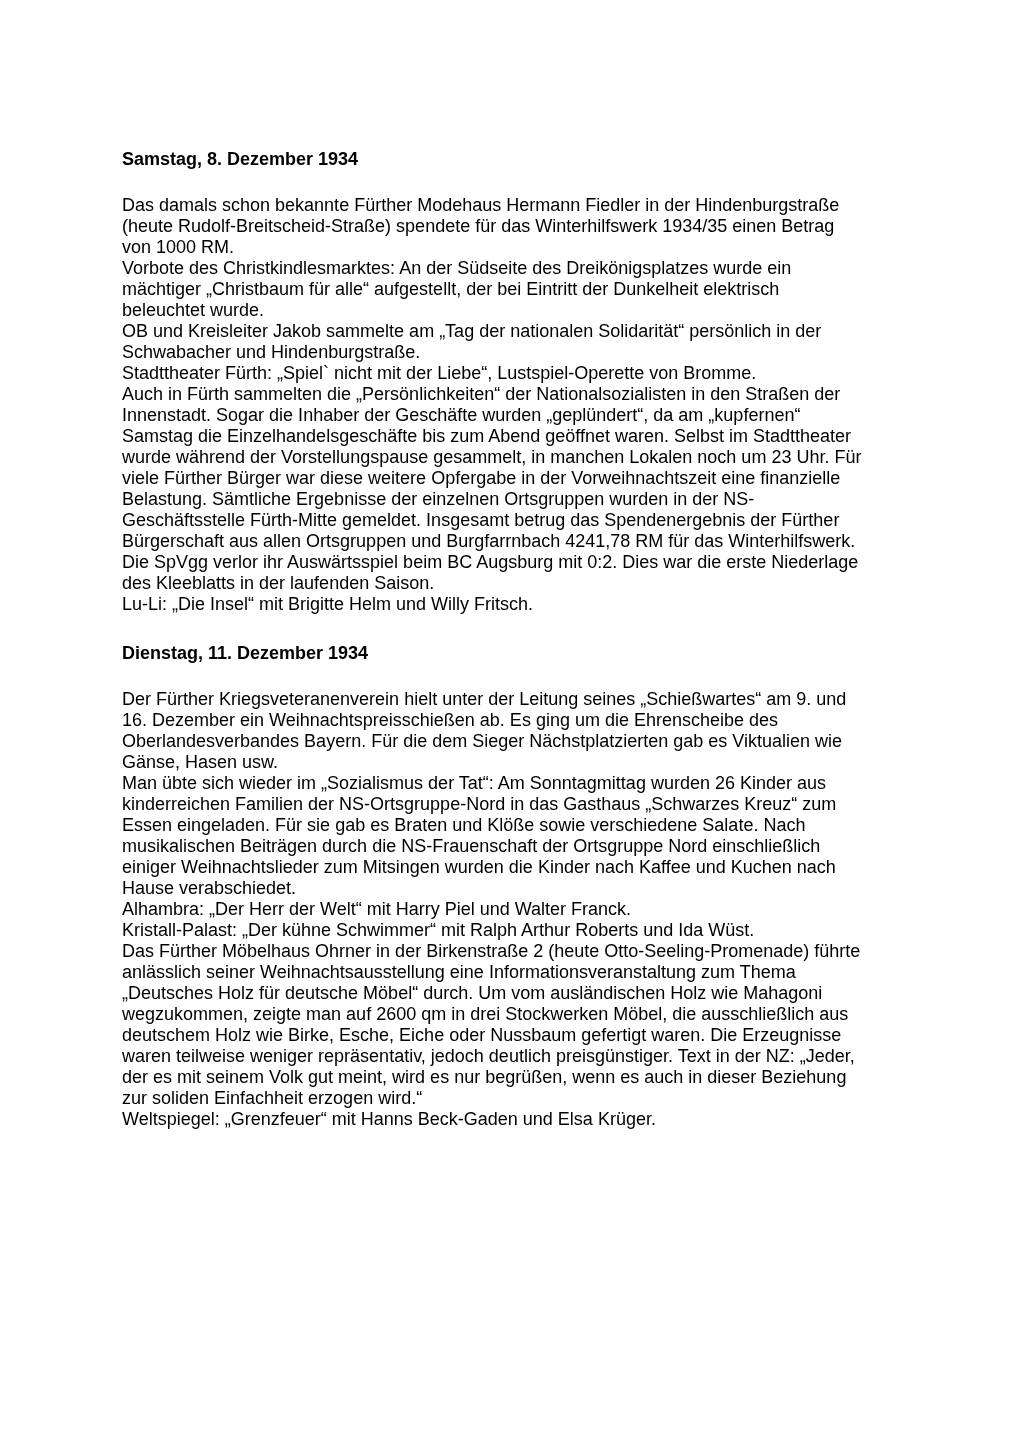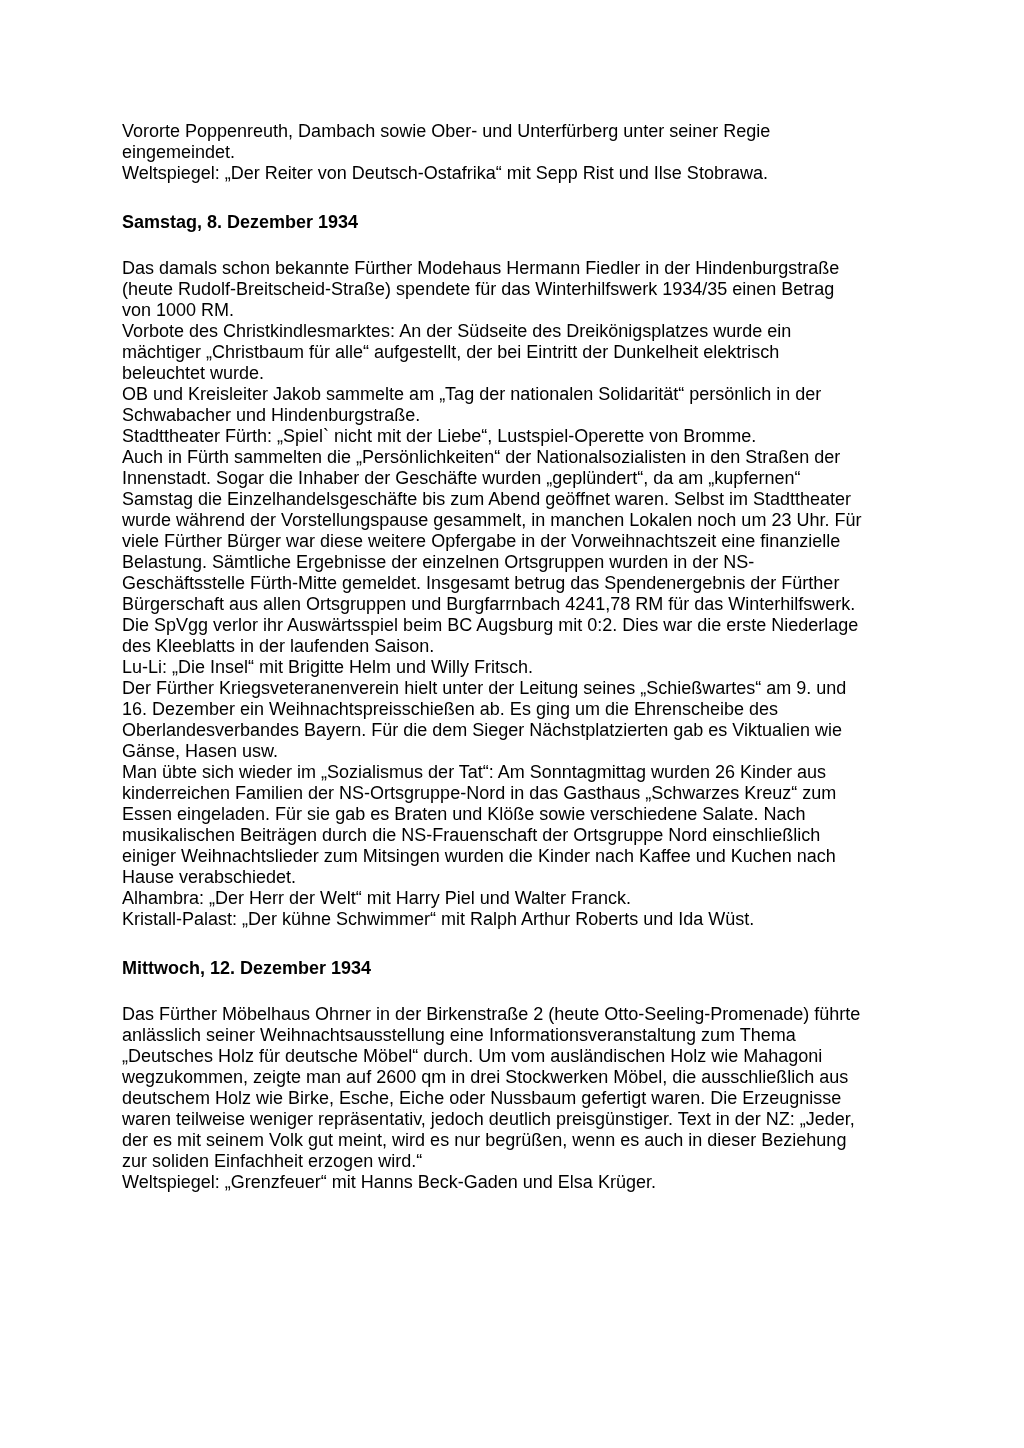--- a/index.html
+++ b/index.html
@@ -37,25 +37,20 @@
     margin: 0;
     white-space: pre;
   }
 </style>
 </head>
 <body>
 
 <div class="page">
   <div class="content">
 
-    <section class="doc-section">
-      <p class="body">Vororte Poppenreuth, Dambach sowie Ober- und Unterfürberg unter seiner Regie
-eingemeindet.
-Weltspiegel: „Der Reiter von Deutsch-Ostafrika“ mit Sepp Rist und Ilse Stobrawa.</p>
-    </section>
 
     <section class="doc-section">
       <h2 class="heading">Samstag, 8. Dezember 1934</h2>
       <p class="body">Das damals schon bekannte Fürther Modehaus Hermann Fiedler in der Hindenburgstraße
 (heute Rudolf-Breitscheid-Straße) spendete für das Winterhilfswerk 1934/35 einen Betrag
 von 1000 RM.
 Vorbote des Christkindlesmarktes: An der Südseite des Dreikönigsplatzes wurde ein
 mächtiger „Christbaum für alle“ aufgestellt, der bei Eintritt der Dunkelheit elektrisch
 beleuchtet wurde.
 OB und Kreisleiter Jakob sammelte am „Tag der nationalen Solidarität“ persönlich in der
@@ -71,36 +66,36 @@
 viele Fürther Bürger war diese weitere Opfergabe in der Vorweihnachtszeit eine finanzielle
 Belastung. Sämtliche Ergebnisse der einzelnen Ortsgruppen wurden in der NS-
 Geschäftsstelle Fürth-Mitte gemeldet. Insgesamt betrug das Spendenergebnis der Fürther
 Bürgerschaft aus allen Ortsgruppen und Burgfarrnbach 4241,78 RM für das Winterhilfswerk.
 Die SpVgg verlor ihr Auswärtsspiel beim BC Augsburg mit 0:2. Dies war die erste Niederlage
 des Kleeblatts in der laufenden Saison.
 Lu-Li: „Die Insel“ mit Brigitte Helm und Willy Fritsch.</p>
     </section>
 
     <section class="doc-section">
+      <h2 class="heading">Dienstag, 11. Dezember 1934</h2>
       <p class="body">Der Fürther Kriegsveteranenverein hielt unter der Leitung seines „Schießwartes“ am 9. und
 16. Dezember ein Weihnachtspreisschießen ab. Es ging um die Ehrenscheibe des
 Oberlandesverbandes Bayern. Für die dem Sieger Nächstplatzierten gab es Viktualien wie
 Gänse, Hasen usw.
 Man übte sich wieder im „Sozialismus der Tat“: Am Sonntagmittag wurden 26 Kinder aus
 kinderreichen Familien der NS-Ortsgruppe-Nord in das Gasthaus „Schwarzes Kreuz“ zum
 Essen eingeladen. Für sie gab es Braten und Klöße sowie verschiedene Salate. Nach
 musikalischen Beiträgen durch die NS-Frauenschaft der Ortsgruppe Nord einschließlich
 einiger Weihnachtslieder zum Mitsingen wurden die Kinder nach Kaffee und Kuchen nach
 Hause verabschiedet.
 Alhambra: „Der Herr der Welt“ mit Harry Piel und Walter Franck.
 Kristall-Palast: „Der kühne Schwimmer“ mit Ralph Arthur Roberts und Ida Wüst.</p>
     </section>
 
     <section class="doc-section">
-      <h2 class="heading">Mittwoch, 12. Dezember 1934</h2>
       <p class="body">Das Fürther Möbelhaus Ohrner in der Birkenstraße 2 (heute Otto-Seeling-Promenade) führte
 anlässlich seiner Weihnachtsausstellung eine Informationsveranstaltung zum Thema
 „Deutsches Holz für deutsche Möbel“ durch. Um vom ausländischen Holz wie Mahagoni
 wegzukommen, zeigte man auf 2600 qm in drei Stockwerken Möbel, die ausschließlich aus
 deutschem Holz wie Birke, Esche, Eiche oder Nussbaum gefertigt waren. Die Erzeugnisse
 waren teilweise weniger repräsentativ, jedoch deutlich preisgünstiger. Text in der NZ: „Jeder,
 der es mit seinem Volk gut meint, wird es nur begrüßen, wenn es auch in dieser Beziehung
 zur soliden Einfachheit erzogen wird.“
 Weltspiegel: „Grenzfeuer“ mit Hanns Beck-Gaden und Elsa Krüger.</p>
     </section>

